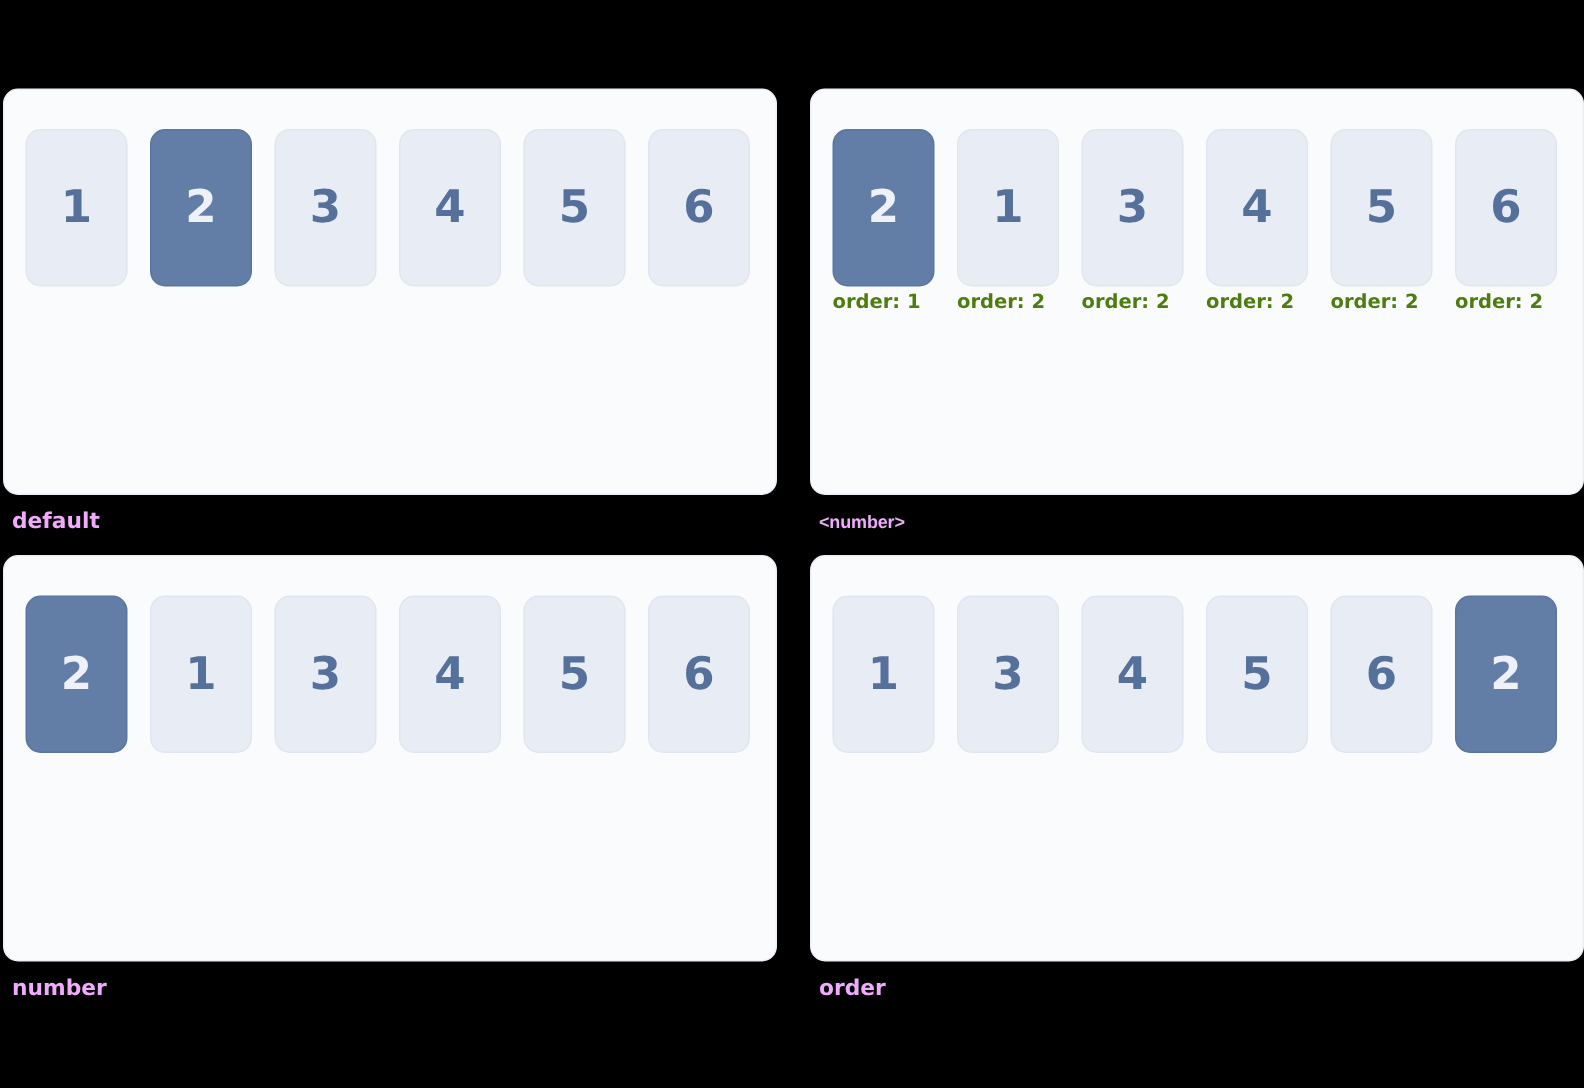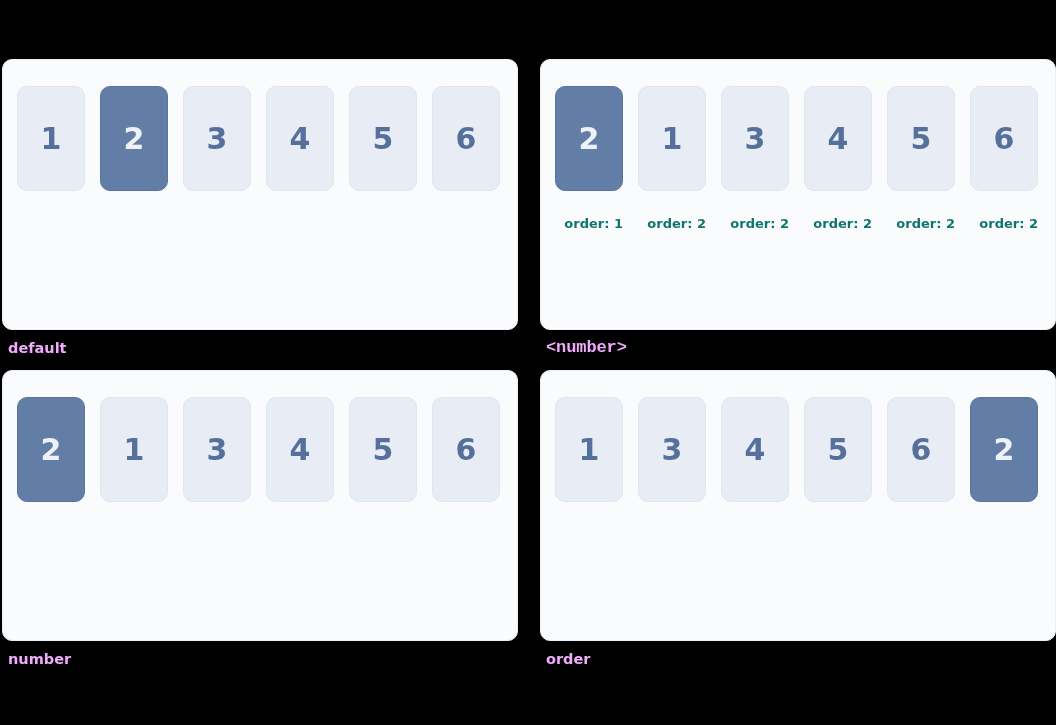--- a/index.html
+++ b/index.html
@@ -94,43 +94,43 @@
     line-height: 1;
   }
 
   .card.highlight {
     background: #627ea6;
     border-color: #5a76a0;
     color: #eef2f8;
   }
 
   .order-label {
-    margin-top: 25px;
+    margin-top: 3px;
     width: 68px;
-    text-align: right;
+    text-align: left;
     font-size: 13px;
     font-weight: bold;
-    color: #0f766e;
+    color: #4d7c0f;
     white-space: nowrap;
   }
 
   .caption {
     position: absolute;
     left: 6px;
     top: 279px;
     font-size: 14.5px;
     font-weight: bold;
     color: #f0abfc;
     line-height: 20px;
     white-space: nowrap;
   }
 
   .caption.mono {
-    font-family: Liberation Mono, monospace;
-    font-size: 17px;
+    font-family: Liberation Sans, sans-serif;
+    font-size: 12px;
     letter-spacing: -0.1px;
   }
 </style>
 </head>
 <body>
 
 <div class="page">
 
 
   <div class="grid">

